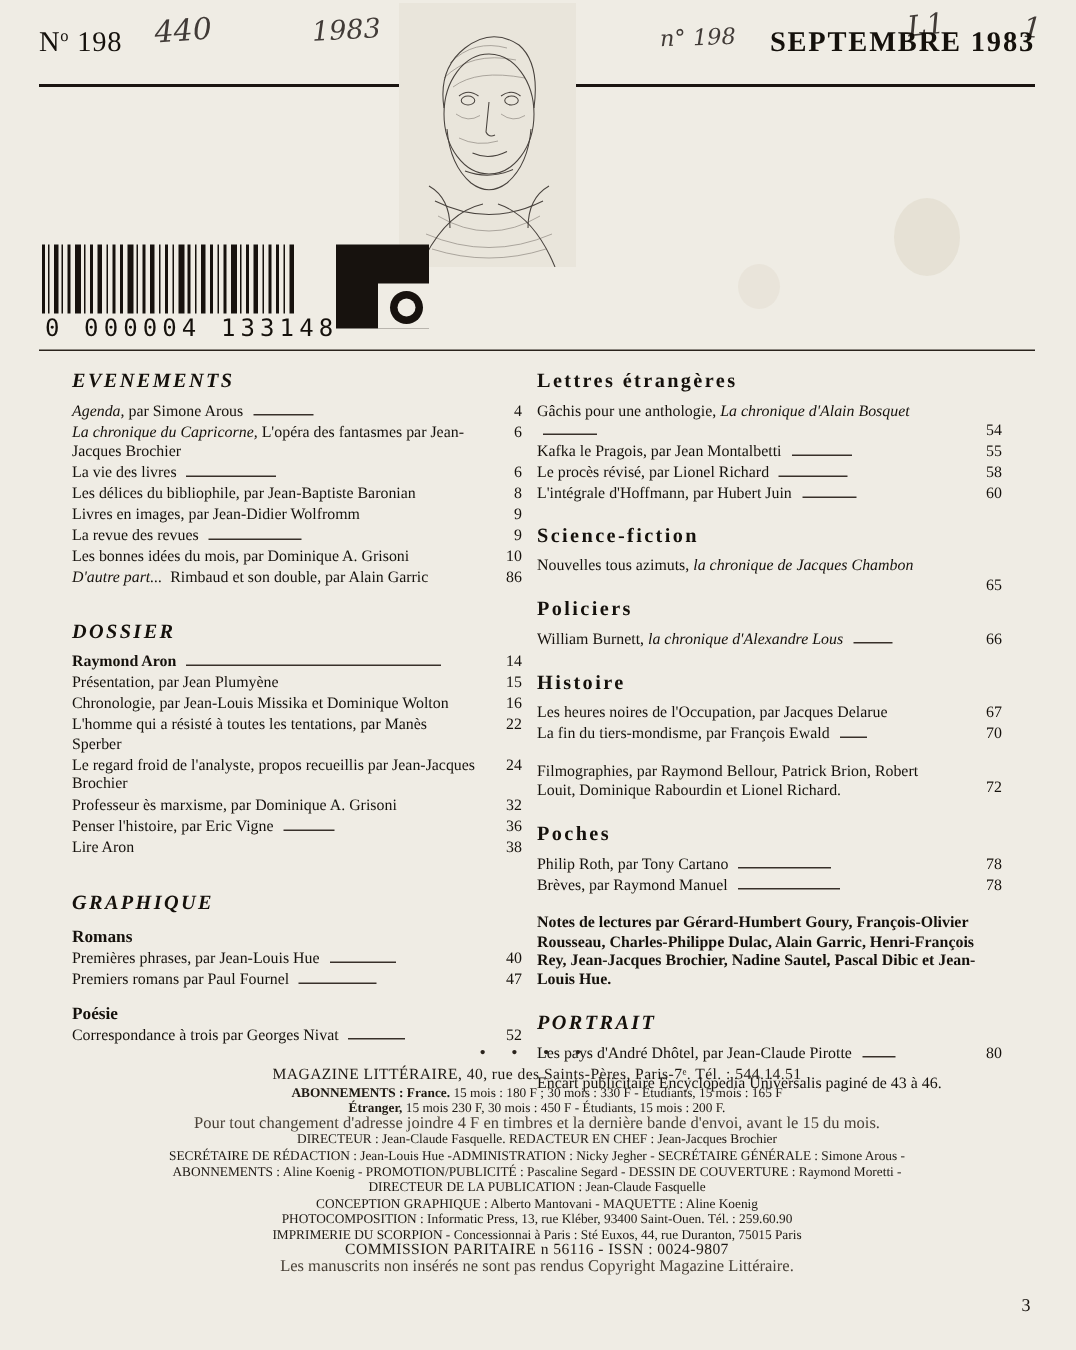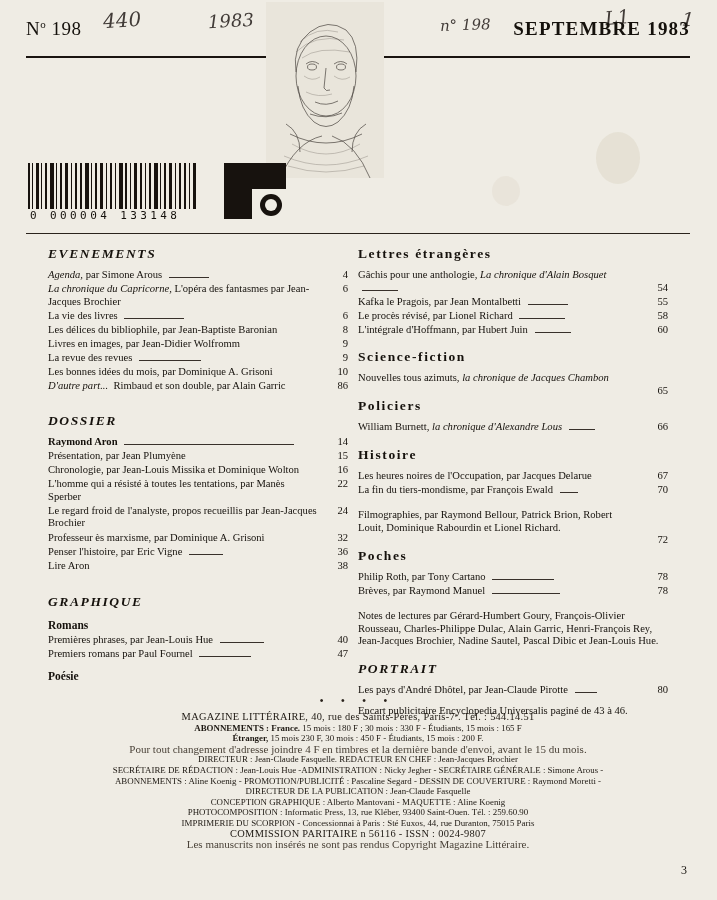--- a/index.html
+++ b/index.html
@@ -56,21 +56,21 @@
 
   
   .barcode-wrap{
     position:absolute;left:28px;top:163px;width:260px;height:62px;
   }
   .bars{position:absolute;left:0;top:0;width:168px;height:46px;}
   .bars i{position:absolute;top:0;background:#17120e;height:46px;}
   .barnum{
     position:absolute;left:2px;top:46px;
     font-family:"DejaVu Sans Mono", monospace;
-    font-size:11px;letter-spacing:3.4px;
+    font-size:16px;letter-spacing:3.4px;
   }
   .logo-sq{
     position:absolute;left:196px;top:0;width:62px;height:56px;background:#17120e;
   }
   .logo-sq .dither{
     position:absolute;right:0;bottom:0;width:34px;height:30px;background:#efece4;
   }
   .logo-sq .circ{
     position:absolute;right:4px;bottom:3px;width:22px;height:22px;border-radius:50%;
     background:#17120e;
@@ -335,20 +335,24 @@
         <div class="sub-title">Romans</div>
         <div class="entry">
           <span class="txt">Premières phrases, par Jean-Louis Hue <span class="lead" style="width:44px"></span></span>
           <span class="pg">40</span>
         </div>
         <div class="entry">
           <span class="txt">Premiers romans par Paul Fournel <span class="lead" style="width:52px"></span></span>
           <span class="pg">47</span>
         </div>
         <div class="sub-title">Poésie</div>
+        <div class="entry">
+          <span class="txt">Correspondance à trois par Georges Nivat <span class="lead" style="width:38px"></span></span>
+          <span class="pg">52</span>
+        </div>
       </div>
     </div>
 
     <div class="col colR">
 
       <div class="group">
         <div class="sec-title plain">Lettres étrangères</div>
         <div class="entry">
           <span class="txt">Gâchis pour une anthologie, <span class="it">La chronique d'Alain Bosquet</span> <span class="lead" style="width:36px"></span></span>
           <span class="pg" style="top:12.6px">54</span>
@@ -391,39 +395,39 @@
         </div>
         <div class="entry">
           <span class="txt">La fin du tiers-mondisme, par François Ewald <span class="lead" style="width:18px"></span></span>
           <span class="pg">70</span>
         </div>
       </div>
 
       <div class="group">
         <div class="entry">
           <span class="txt">Filmographies, par Raymond Bellour, Patrick Brion, Robert Louit, Dominique Rabourdin et Lionel Richard.</span>
-          <span class="pg" style="top:25px">72</span>
+          <span class="pg" style="top:11px">72</span>
         </div>
       </div>
 
       <div class="group">
         <div class="sec-title plain">Poches</div>
         <div class="entry">
           <span class="txt">Philip Roth, par Tony Cartano <span class="lead" style="width:62px"></span></span>
           <span class="pg">78</span>
         </div>
         <div class="entry">
           <span class="txt">Brèves, par Raymond Manuel <span class="lead" style="width:68px"></span></span>
           <span class="pg">78</span>
         </div>
       </div>
 
       <div class="group">
         <div class="entry" style="padding-right:0;">
-          <span class="txt" style="font-weight:normal;">Notes de lectures par Gérard-Humbert Goury, François-Olivier Rousseau, Charles-Philippe Dulac, Alain Garric, Henri-François Rey, Jean-Jacques Brochier, Nadine Sautel, Pascal Dibic et Jean-Louis Hue.</span>
+          <span class="txt" style="font-weight:bold;">Notes de lectures par Gérard-Humbert Goury, François-Olivier Rousseau, Charles-Philippe Dulac, Alain Garric, Henri-François Rey, Jean-Jacques Brochier, Nadine Sautel, Pascal Dibic et Jean-Louis Hue.</span>
         </div>
       </div>
 
       <div class="group" style="margin-top:10px;">
         <div class="sec-title">PORTRAIT</div>
         <div class="entry">
           <span class="txt">Les pays d'André Dhôtel, par Jean-Claude Pirotte <span class="lead" style="width:22px"></span></span>
           <span class="pg">80</span>
         </div>
         <div class="entry" style="padding-right:0;margin-top:8px;">

